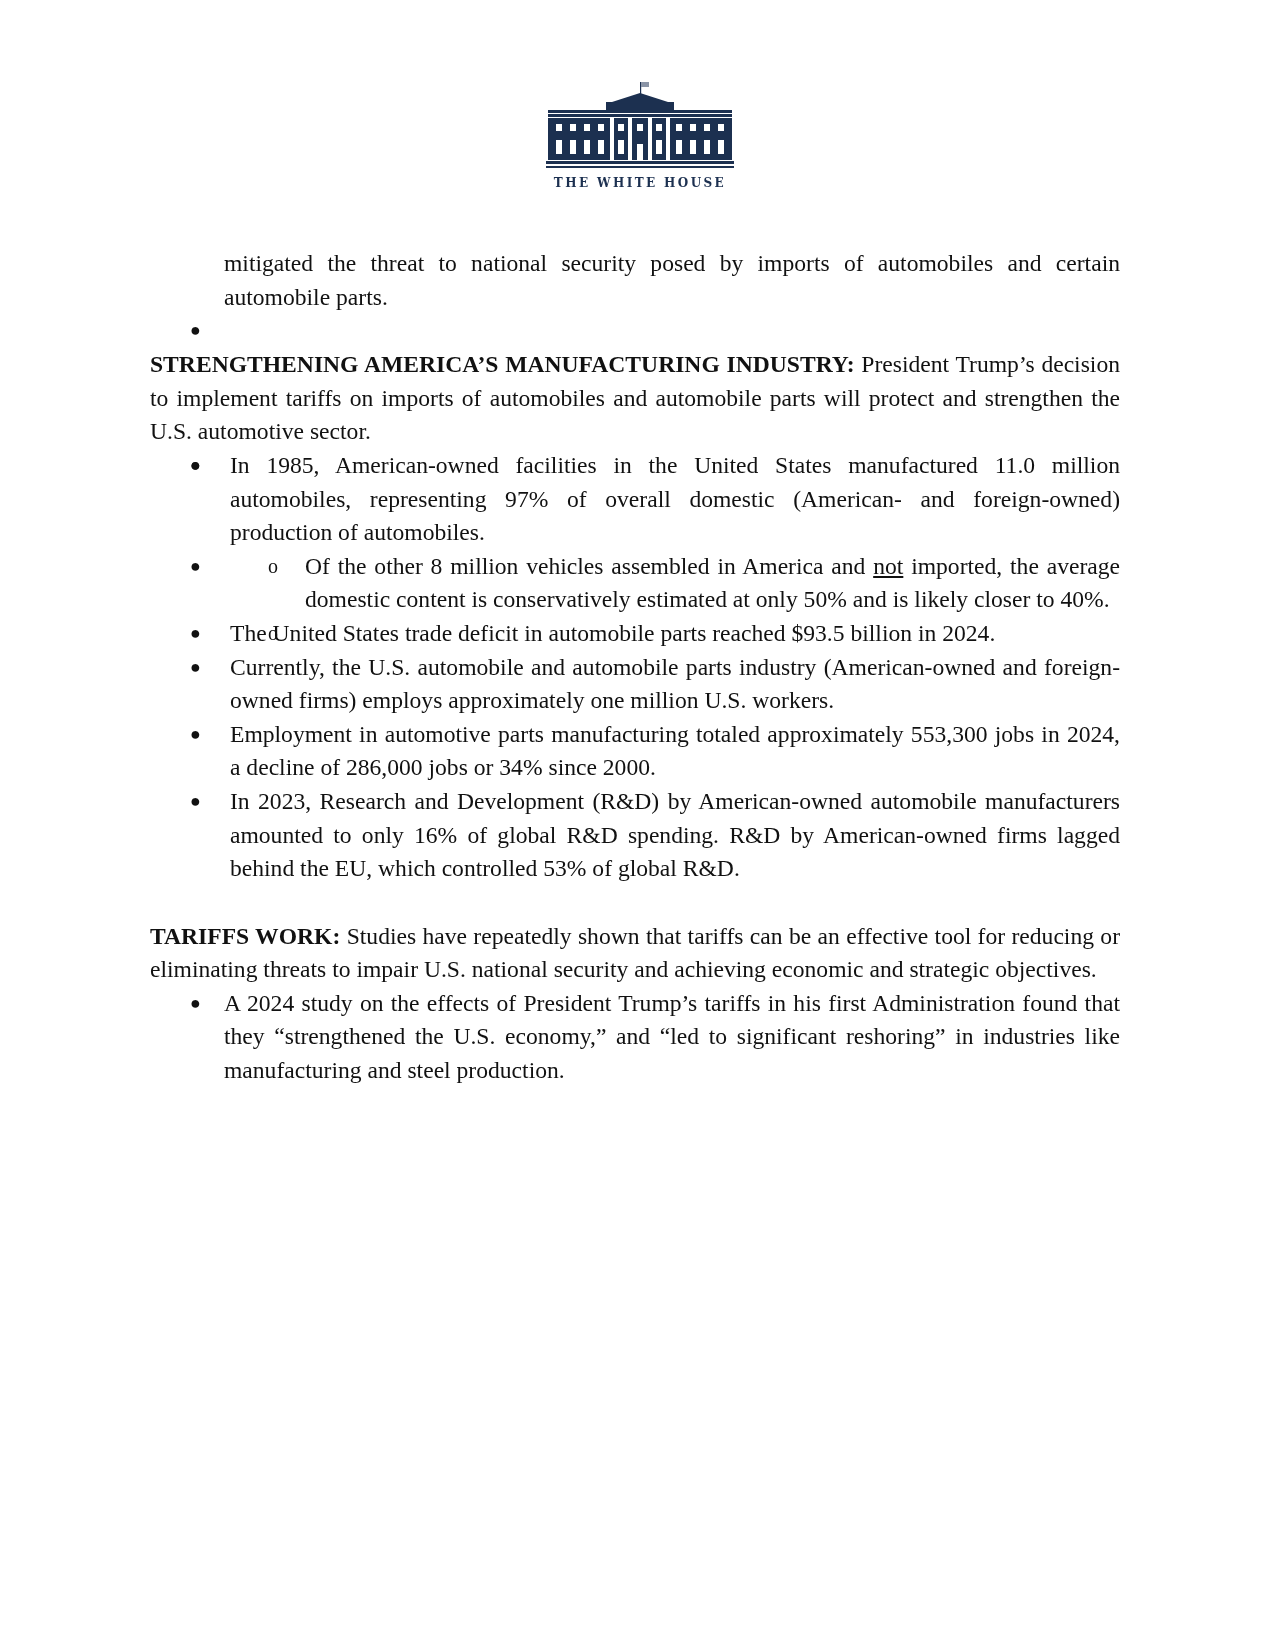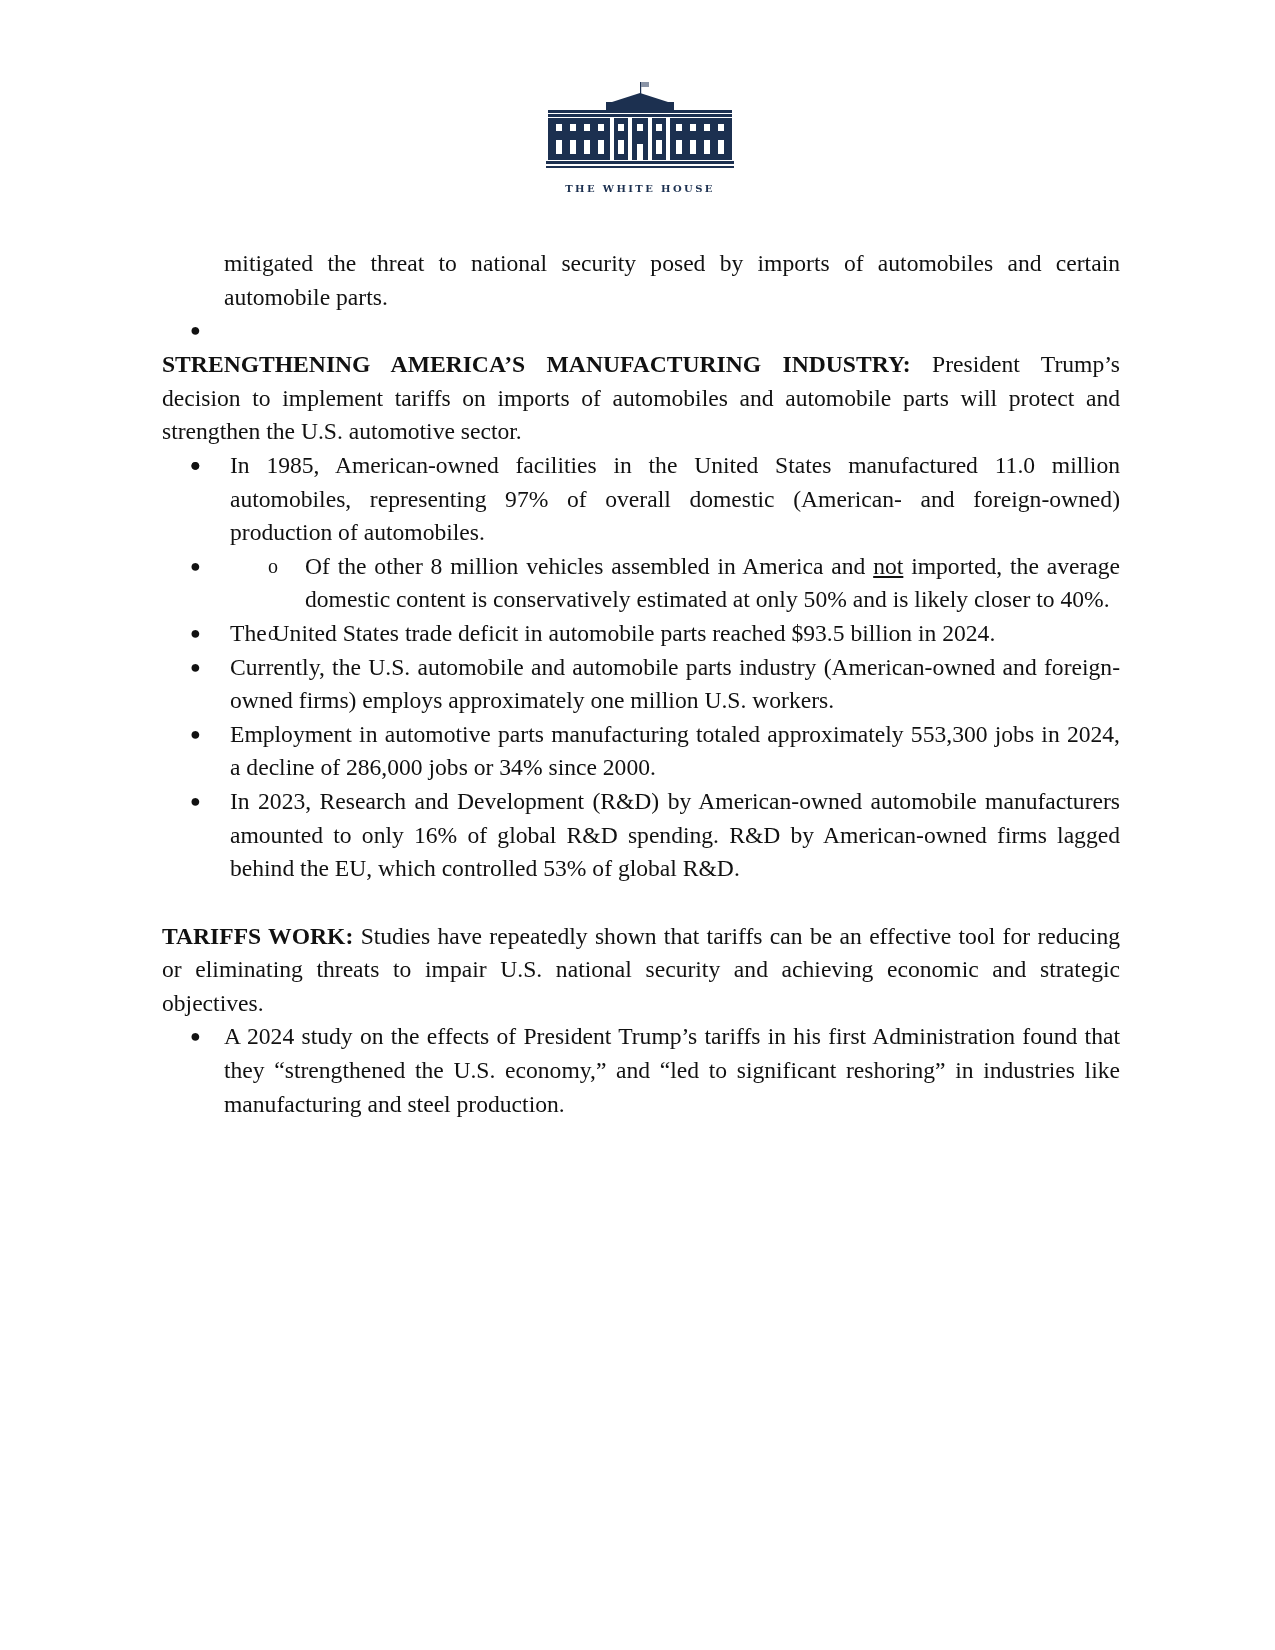--- a/index.html
+++ b/index.html
@@ -7,29 +7,29 @@
     width: 1275px; height: 1650px; position: relative; overflow: hidden;
     font-family: "Liberation Serif", "DejaVu Serif", serif;
     color: #111111;
   }
   .logo {
     position: absolute; left: 545px; top: 80px; width: 190px; height: 120px;
     text-align: center;
   }
   .logo svg { display: block; margin: 0 auto; }
   .logo-text {
-    font-family: "DejaVu Serif", serif; font-size: 10px; letter-spacing: 2.4px;
-    color: #1c3050; margin-top: 11px; font-weight: bold;
+    font-family: "DejaVu Serif", serif; font-size: 12px; letter-spacing: 2.4px;
+    color: #1c3050; margin-top: 4px; font-weight: bold;
   }
   .page {
     position: absolute; left: 150px; top: 247px; width: 970px;
     font-size: 23.6px; line-height: 33.6px; text-align: justify;
   }
   p { margin: 0; }
-  .para { margin-top: 34px; margin-left: 12px; }
+  .para { margin-top: 34px; }
   .heading { font-weight: bold; }
   ul { margin: 0; padding: 0; list-style: none; }
   li { position: relative; }
   .l1 { padding-left: 80px; }
   .l1-first { padding-left: 74px; }
   .l1 > .bullet, .l1-first > .bullet {
     position: absolute; left: 40px; top: 0; font-size: 18px;
   }
   .l2 { padding-left: 155px; }
   .l2 > .bullet { position: absolute; left: 118px; top: 0; font-size: 20px; }

